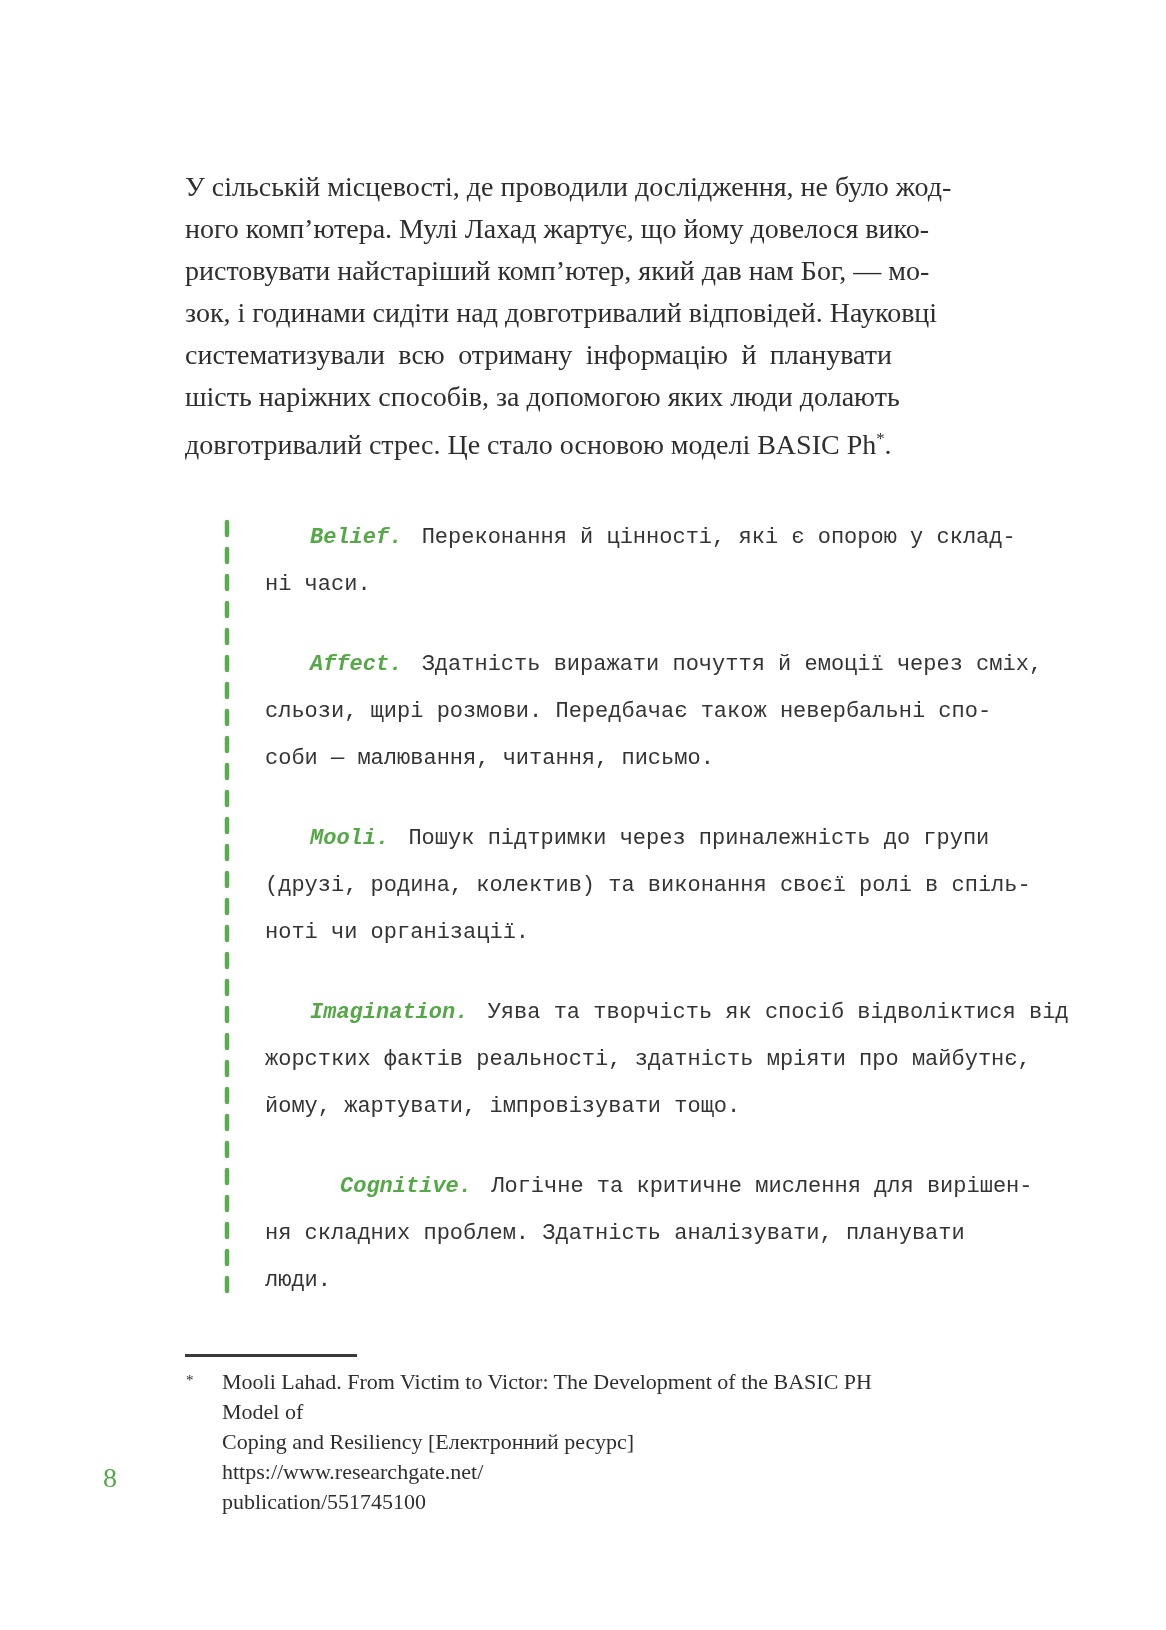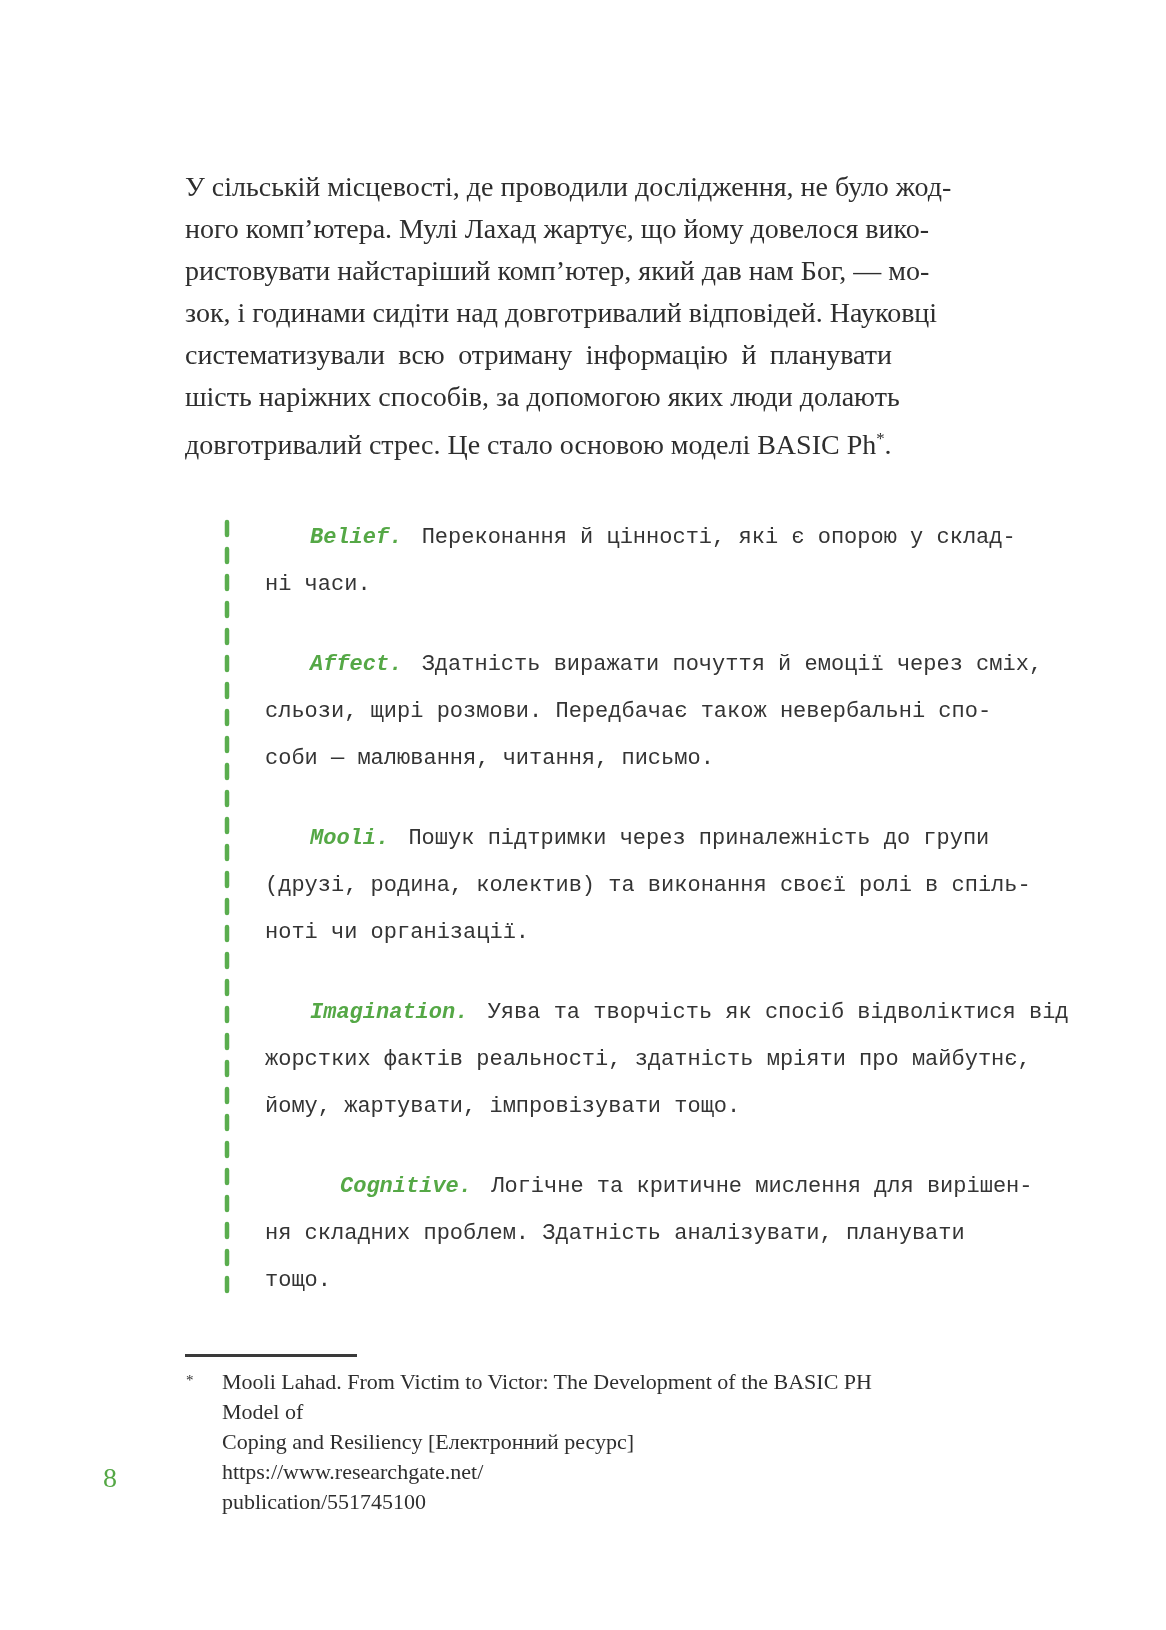--- a/index.html
+++ b/index.html
@@ -134,21 +134,21 @@
 
     <div class="item">
       <div class="bline first"><span class="kw" style="color: rgb(85, 168, 70);">Imagination.</span> <span>Уява та творчість як спосіб відволіктися від</span></div>
       <div class="bline">жорстких фактів реальності, здатність мріяти про майбутнє,</div>
       <div class="bline lastline">йому, жартувати, імпровізувати тощо.</div>
     </div>
 
     <div class="item">
       <div class="bline first"><span class="kw" style="color: rgb(85, 168, 70); margin-left: 30px;">Cognitive.</span> <span>Логічне та критичне мислення для вирішен-</span></div>
       <div class="bline">ня складних проблем. Здатність аналізувати, планувати</div>
-      <div class="bline lastline">тощо.</div>
+      <div class="bline lastline">люди.</div>
     </div>
   </div>
 
   <div class="footnote-sep"></div>
   <div class="footnote">
     <span class="footnote-marker">*</span>
     <div>Mooli Lahad. From Victim to Victor: The Development of the BASIC PH Model of</div>
     <div>Coping and Resiliency [Електронний ресурс] https://www.researchgate.net/</div>
     <div>publication/551745100</div>
   </div>

